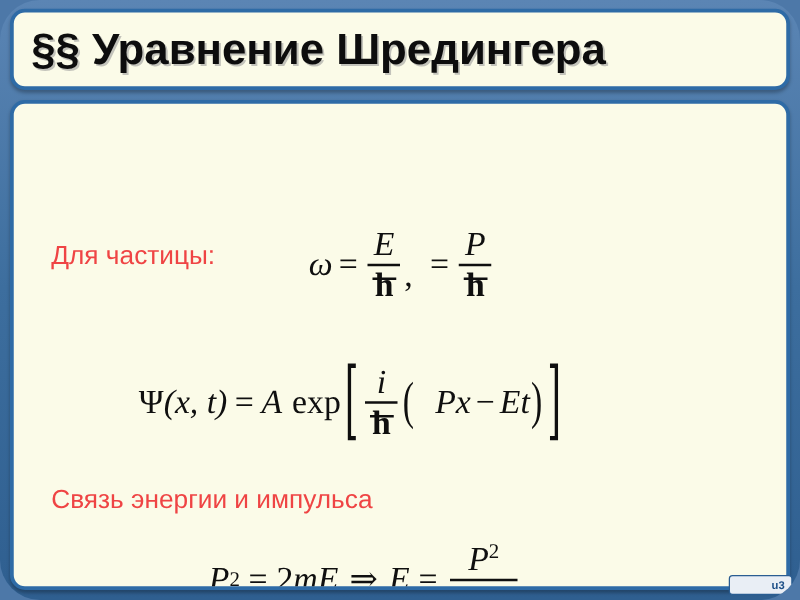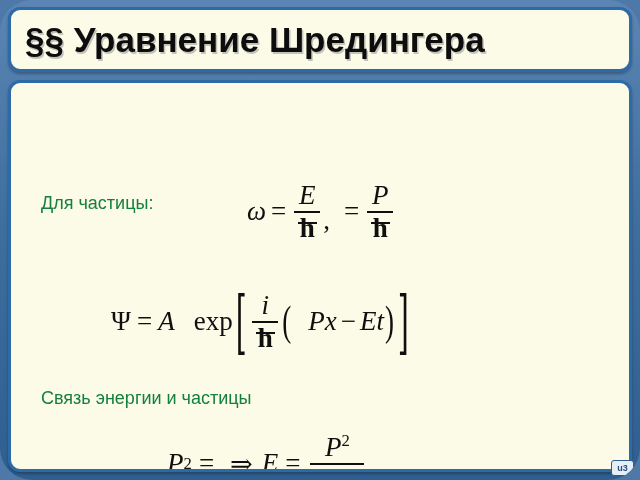--- a/index.html
+++ b/index.html
@@ -64,22 +64,22 @@
     border: 3px solid #2e6ba6;
     border-radius: 12px;
     box-shadow: 0 2px 3px rgba(0,0,0,0.28);
     overflow: hidden;
   }
 
   
   .sans-line {
     position: absolute;
     font-family: "Liberation Sans", sans-serif;
-    font-size: 18px;
-    color: #15803d;
+    font-size: 21px;
+    color: #ef4444;
     white-space: nowrap;
   }
   .math {
     position: absolute;
     font-family: "Liberation Serif", "DejaVu Serif", serif;
     color: #0f0f0f;
     white-space: nowrap;
     display: flex;
     align-items: center;
   }
@@ -181,20 +181,21 @@
     background: #e9eef5;
     border: 1px solid #2a5d92;
     display: flex;
     align-items: center;
     justify-content: center;
     font-family: "Liberation Sans", sans-serif;
     font-size: 9px;
     font-weight: bold;
     color: #1d4f87;
     line-height: 1;
+    padding-left: 28px;
   }
 </style>
 </head>
 <body>
 
 <div id="slide">
 
   <div id="title-plate">
     <div id="title-text">§§ Уравнение Шредингера</div>
   </div>
@@ -215,43 +216,45 @@
       <span class="up" style="margin:0 5px">=</span>
       <span class="frac">
         <span class="num it">P</span>
         <span class="bar"></span>
         <span class="den"><span class="hbar">h</span></span>
       </span>
     </div>
 
     <div id="eq-psi" class="math">
       <span class="up">Ψ</span>
+      <span class="it">(x, t)</span>
       <span class="up" style="margin:0 6px">=</span>
       <span class="it">A</span>
-      <span class="up" style="margin-left:19px">exp</span>
+      <span class="up" style="margin-left:8px">exp</span>
       <span class="brk">[</span>
       <span class="frac">
         <span class="num it">i</span>
         <span class="bar"></span>
         <span class="den"><span class="hbar">h</span></span>
       </span>
       <span class="paren-big">(</span>
       <span class="it" style="margin-left:16px">Px</span>
       <span class="up" style="margin:0 4px">−</span>
       <span class="it">Et</span>
       <span class="paren-big">)</span>
       <span class="brk">]</span>
     </div>
 
-    <div id="line-relation" class="sans-line">Связь энергии и частицы</div>
+    <div id="line-relation" class="sans-line">Связь энергии и импульса</div>
 
     <div id="eq-momentum" class="math">
       <span class="it">P</span>
       <span class="sup up">2</span>
       <span class="up" style="margin:0 7px">=</span>
+      <span><span class="up">2</span><span class="it">mE</span></span>
       <span class="up" style="margin:0 9px">⇒</span>
       <span class="it">E</span>
       <span class="up" style="margin:0 7px">=</span>
       <span class="frac">
         <span class="num"><span class="it">P</span><span class="sup up">2</span></span>
         <span class="bar" style="min-width:54px"></span>
         <span class="den"><span class="up">2</span><span class="it">m</span></span>
       </span>
     </div>
 

